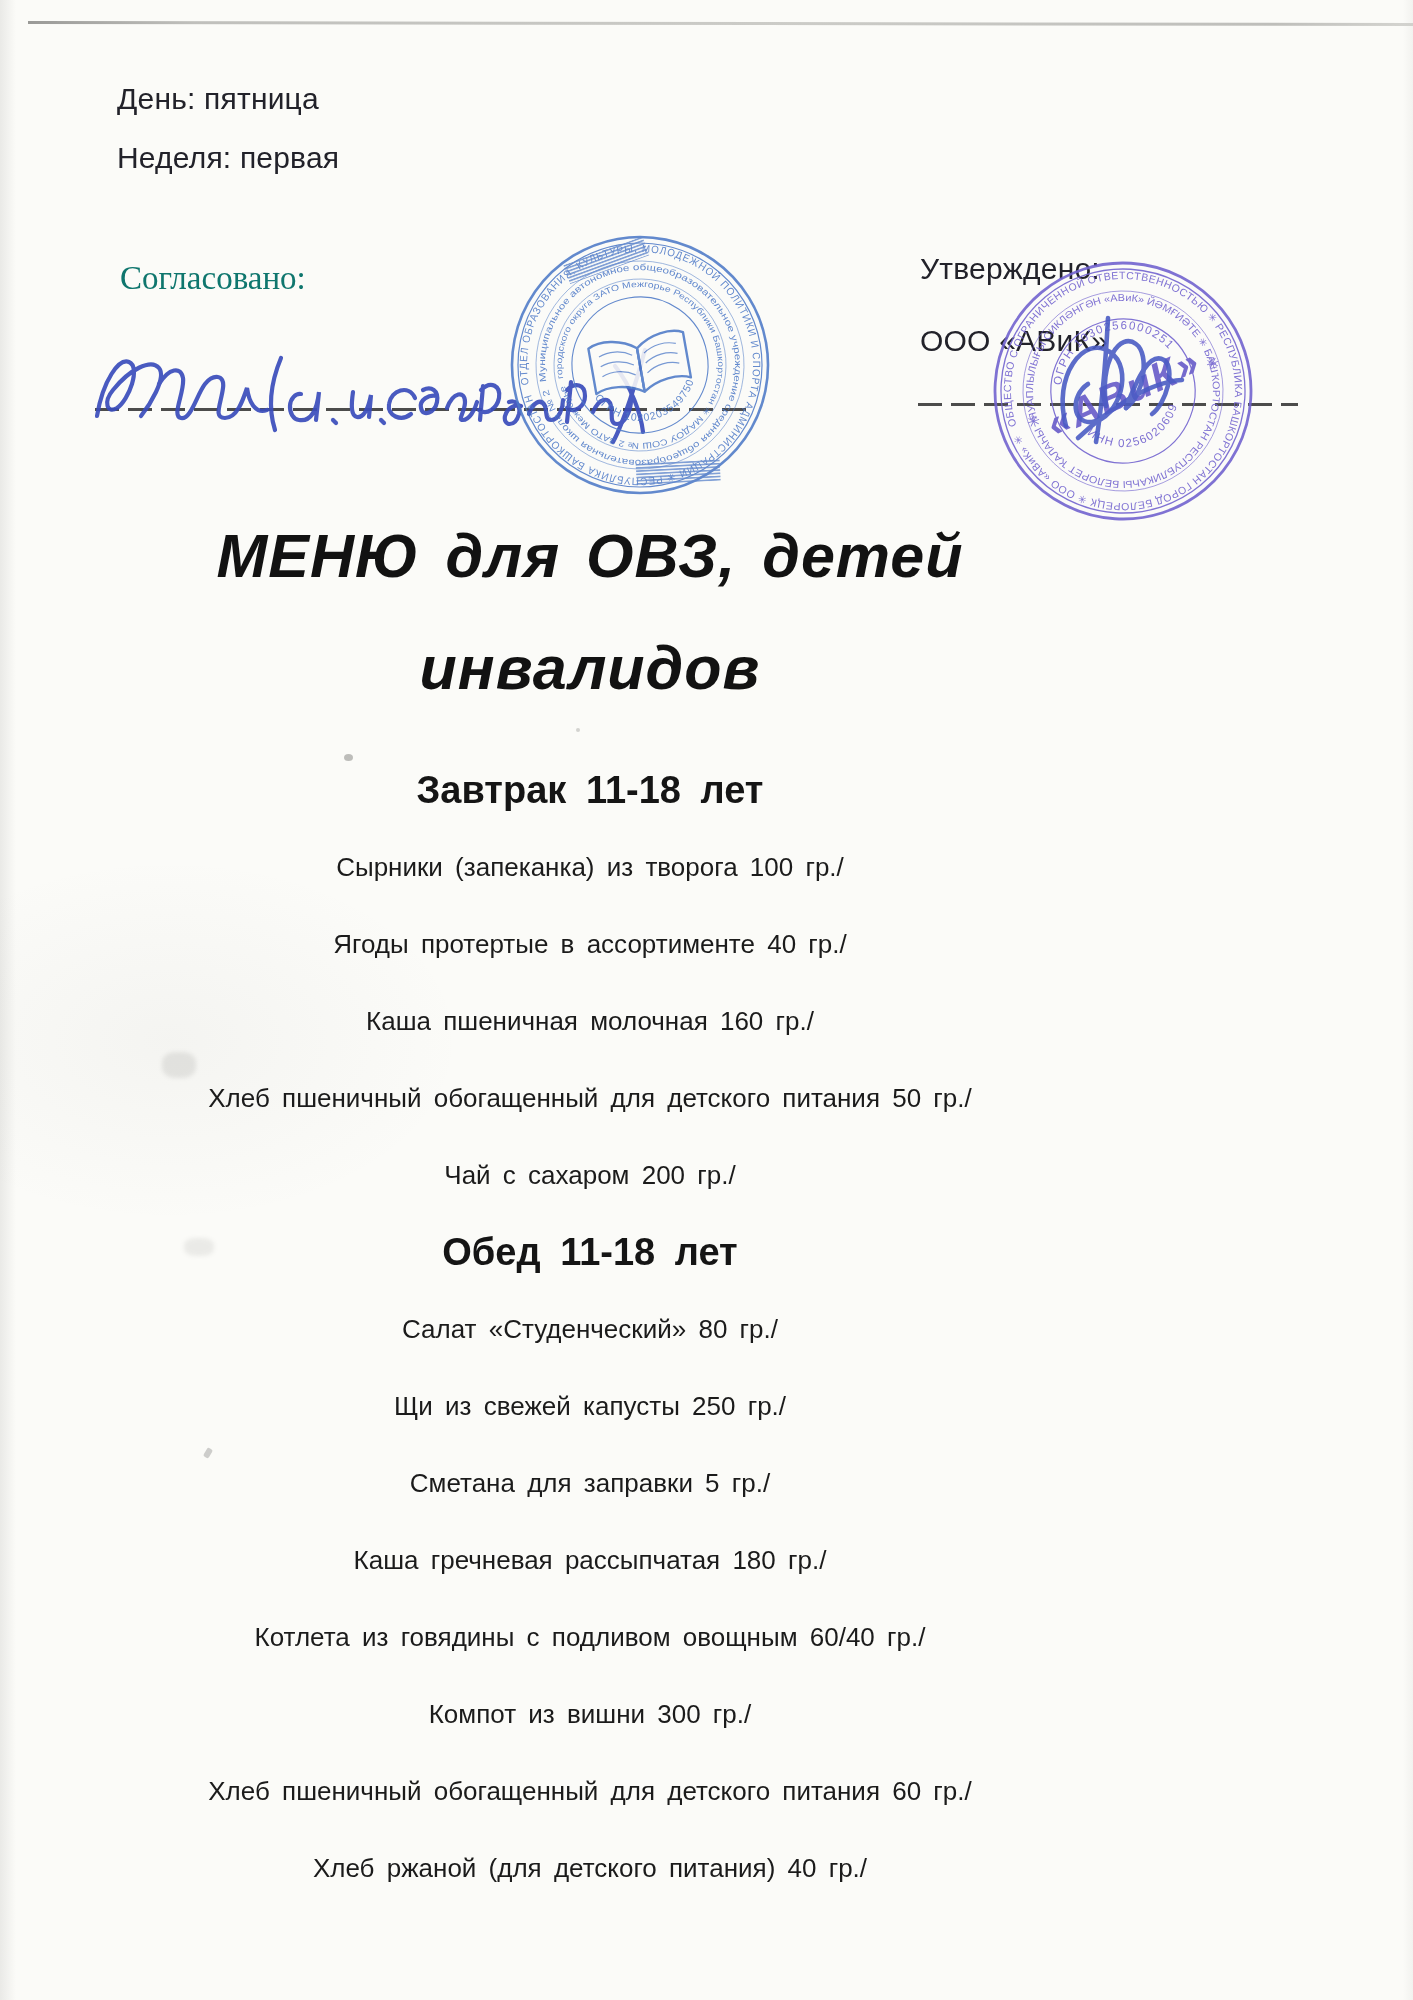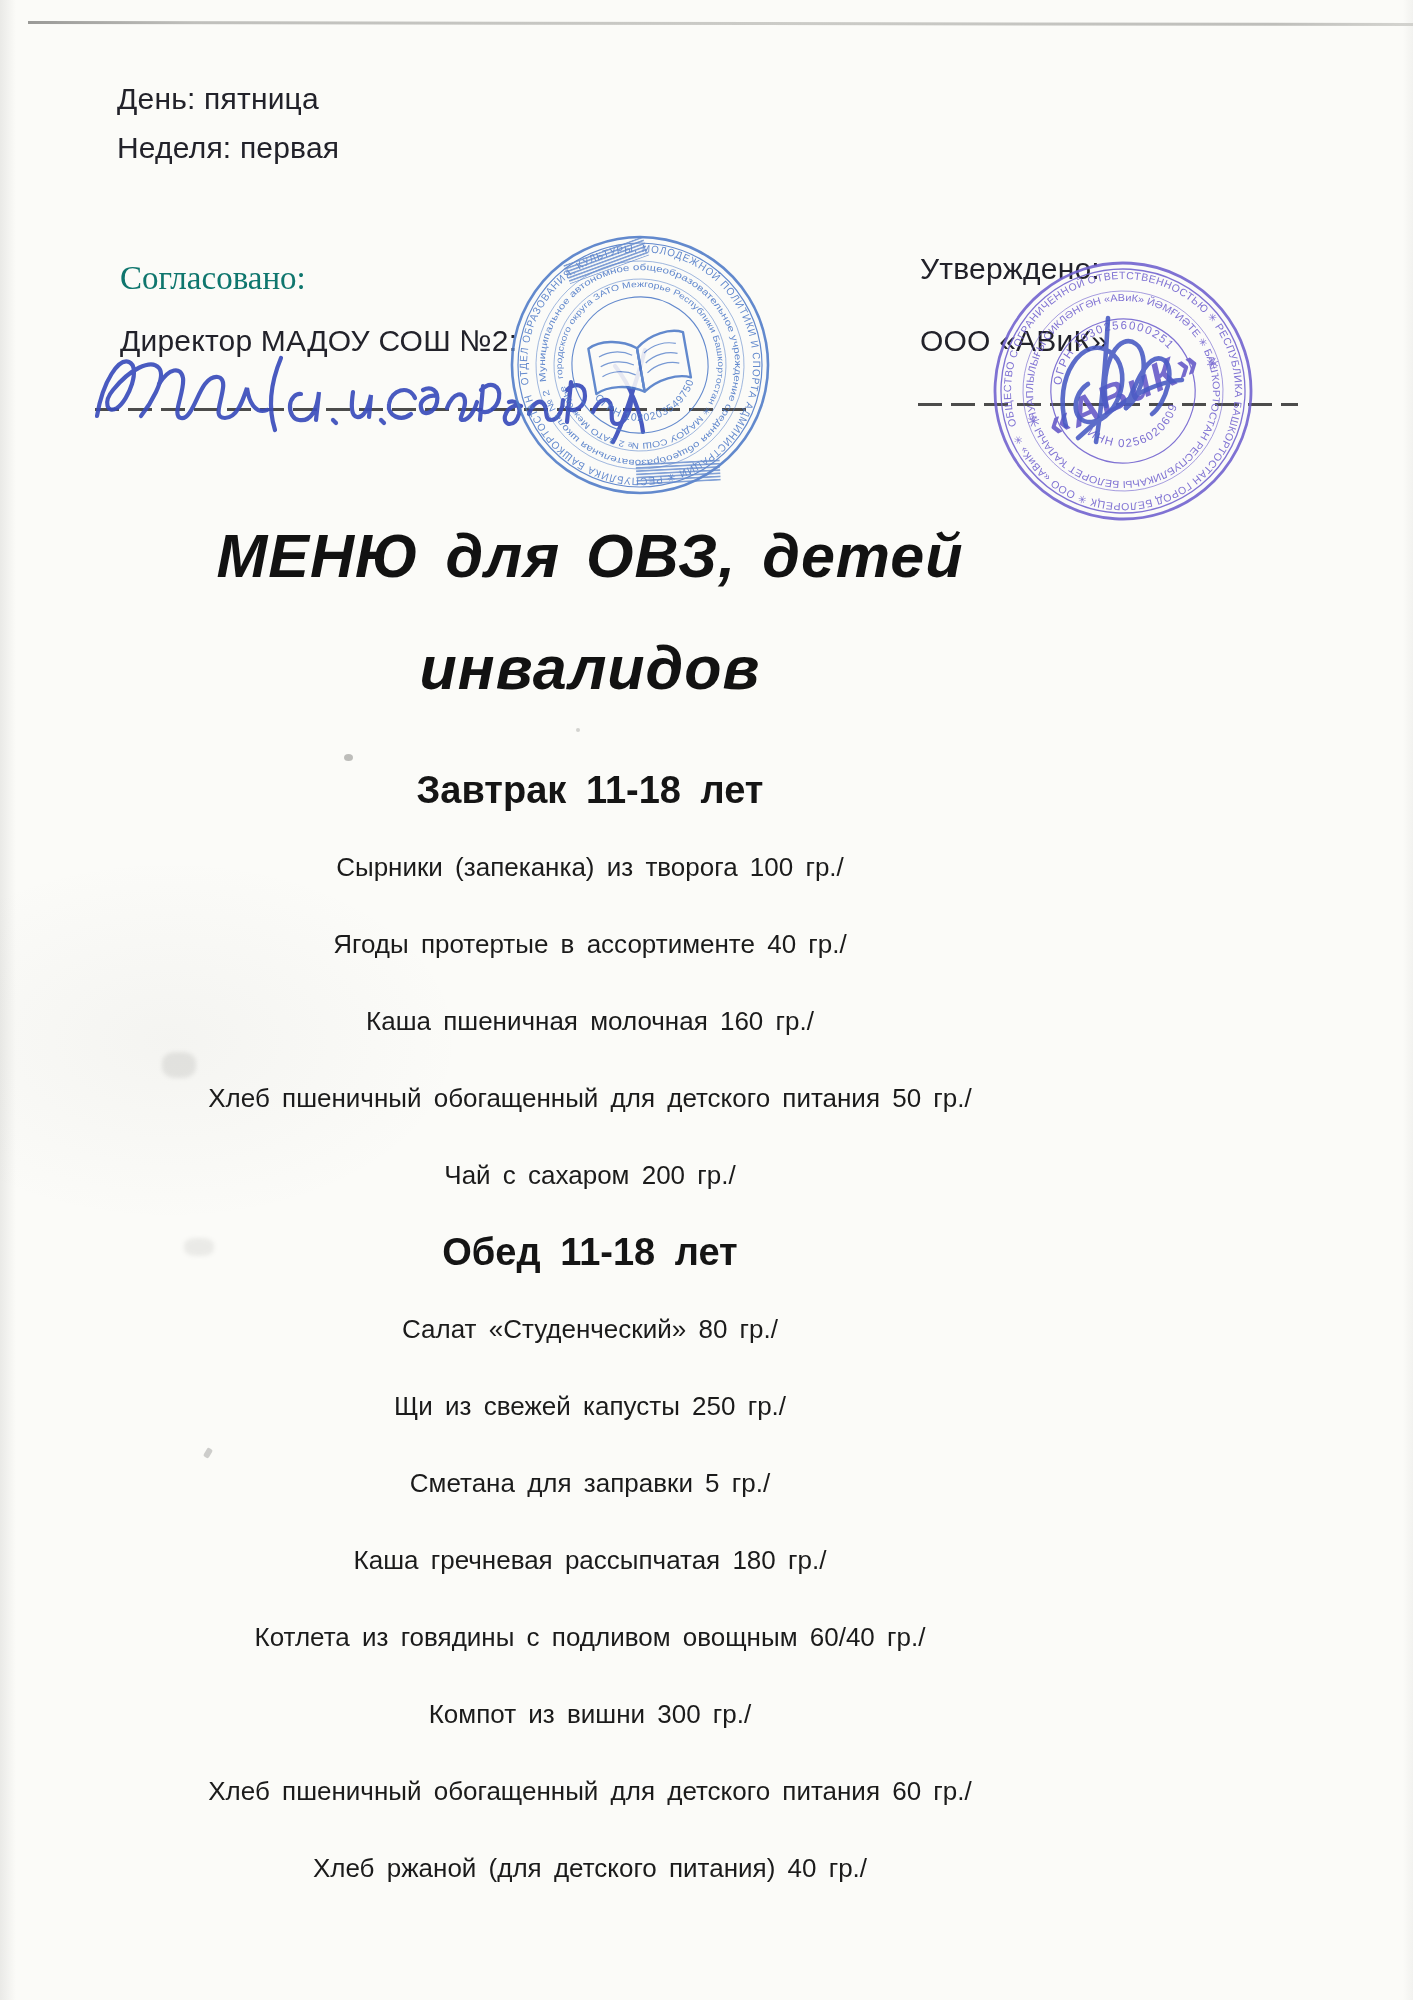--- a/index.html
+++ b/index.html
@@ -52,24 +52,23 @@
   svg text{font-family:"Liberation Sans", sans-serif;}
 </style>
 </head>
 <body>
 
 <div class="page">
 
   <div class="scan-line"></div>
 
   <div class="t hdr" style="left:117px;top:82px;">День: пятница</div>
-  <div class="t hdr" style="left:117px;top:131px;">Неделя: первая</div>
+  <div class="t hdr" style="left:117px;top:141px;">Неделя: первая</div>
 
   <div class="t serif" style="left:120px;top:260px;">Согласовано:</div>
-  <div class="t hdr" style="left:120px;top:324px;">Директор МАДОУ СОШ №2:</div>
   <div class="sig-line" style="left:95px;top:408px;width:655px;"></div>
 
   <div class="t hdr" style="left:920px;top:252px;">Утверждено:</div>
   <div class="t hdr" style="left:920px;top:324px;">ООО «АВиК»</div>
   <div class="sig-line" style="left:918px;top:403px;width:380px;"></div>
 
   <svg class="sig" style="left:85px;top:328px;" width="640" height="130" viewBox="0 0 640 130">
     <g fill="none" stroke="#3a4dbb" stroke-width="4.2" stroke-linecap="round" opacity="0.92">
       <path d="M12,88 C18,52 34,30 44,34 C56,39 44,72 32,80 C22,86 18,74 28,62 C44,42 66,30 74,40 C82,50 64,78 56,88"></path>
       <path d="M74,56 C84,40 96,38 98,50 C100,64 86,88 96,90 C106,92 112,66 120,56 C128,46 140,46 138,60 C136,76 128,90 140,90 C152,90 158,72 162,60 C164,74 170,86 182,82"></path>

